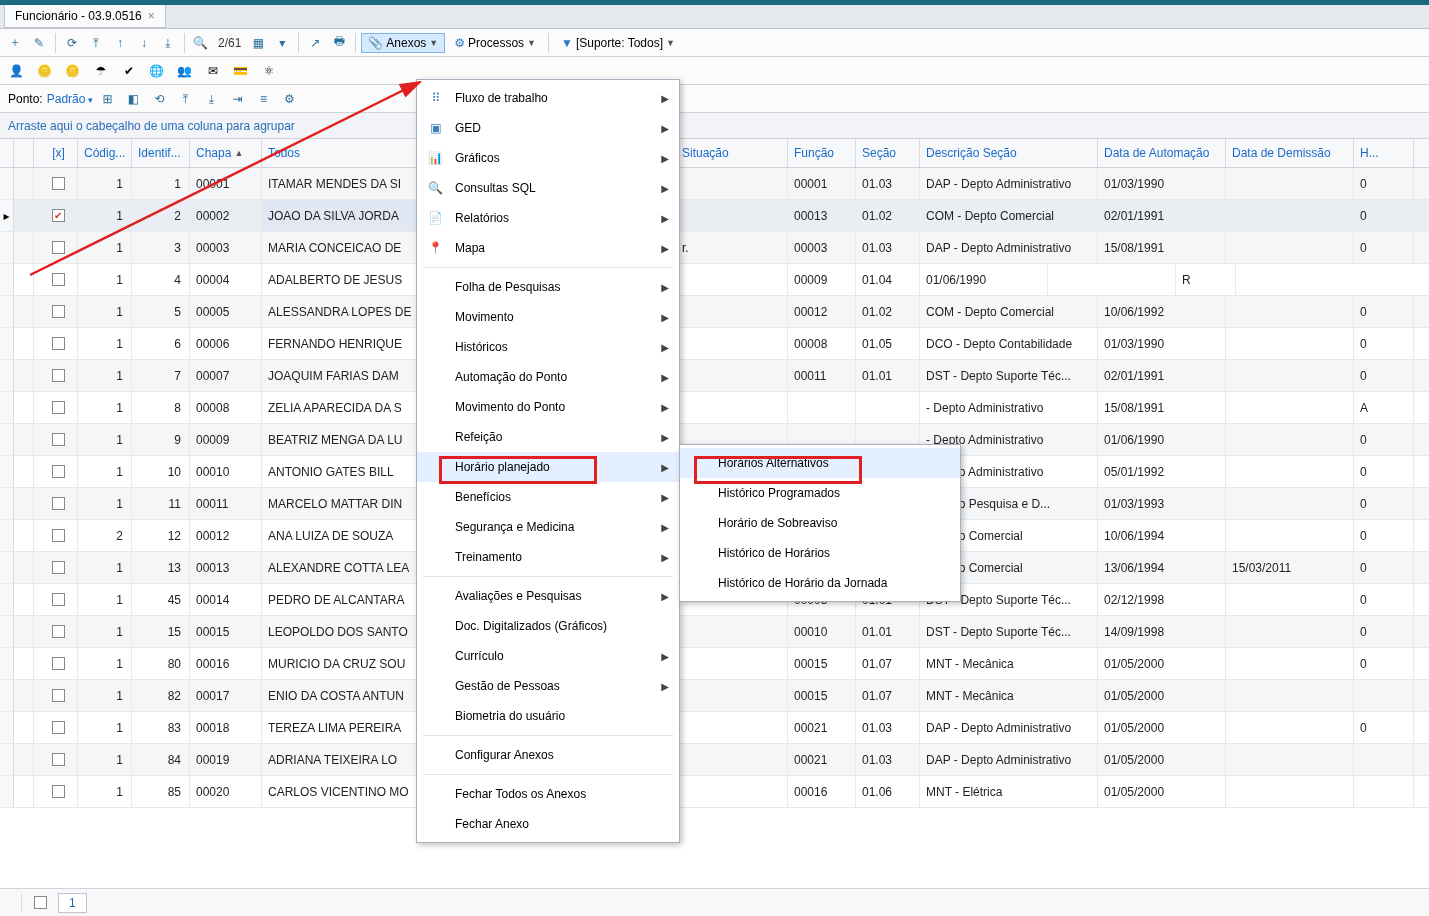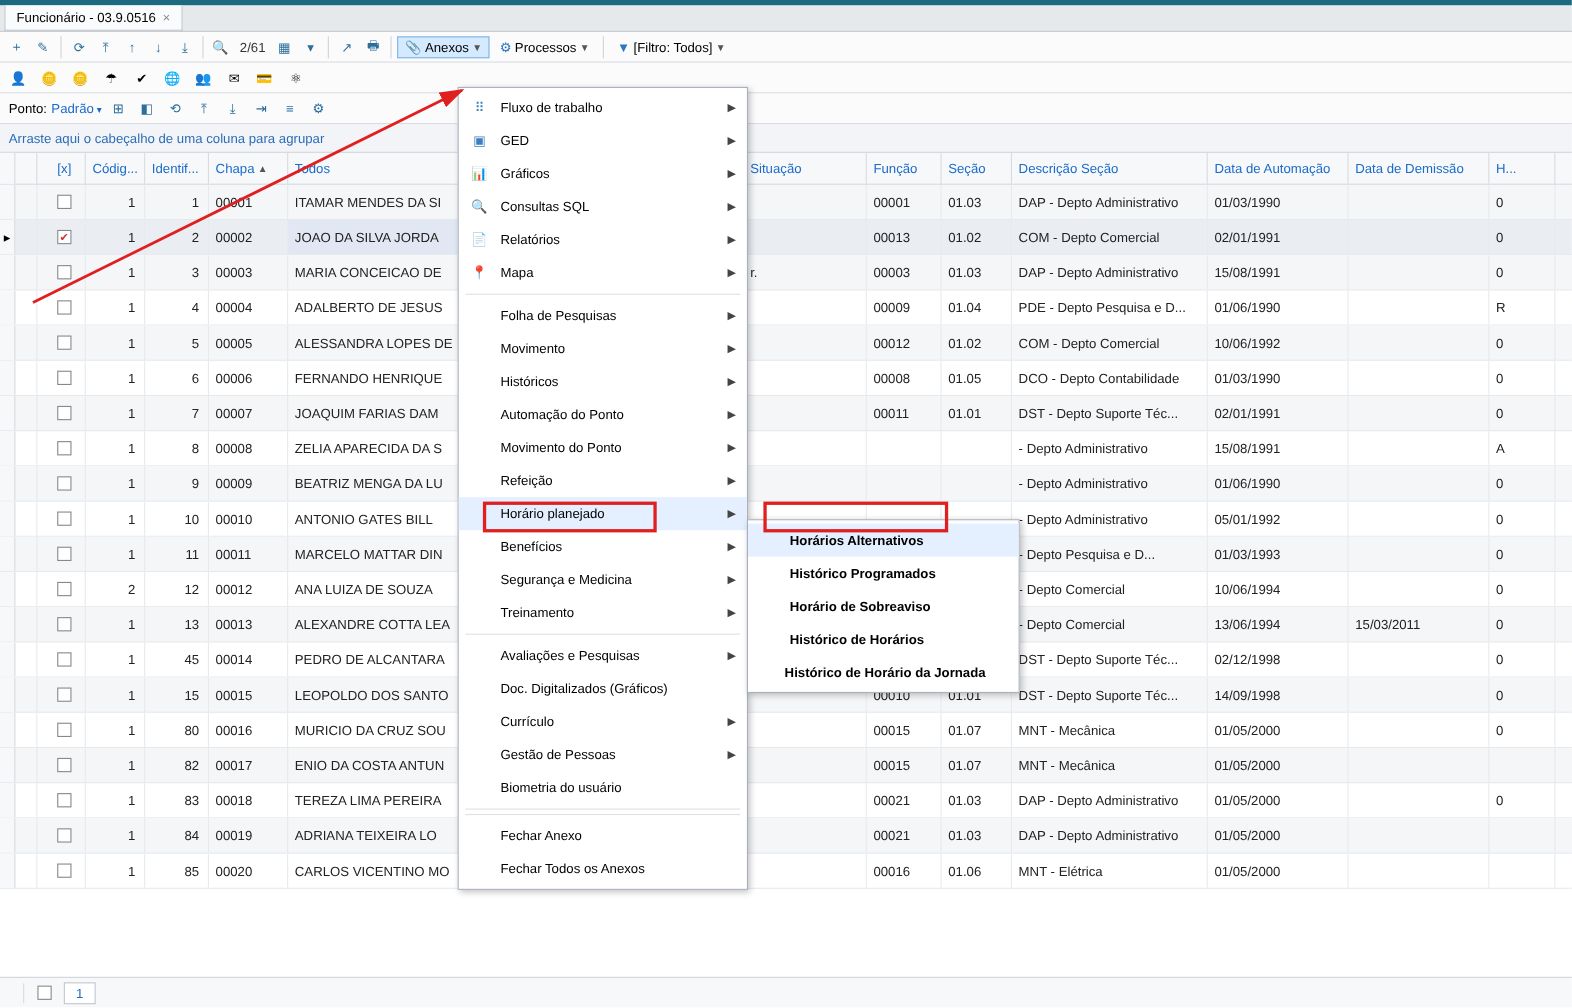--- a/index.html
+++ b/index.html
@@ -39,21 +39,21 @@
 .rowhead { width: 14px; border-right: 1px solid #d7dbe0; background: #f7f8fa; display:flex; align-items:center; justify-content:center;}
 .sortarrow { font-size: 9px; color: #555; margin-left: 3px; }
 
 .menu { position: absolute; background: #fff; border: 1px solid #a8b1bd; box-shadow: 2px 2px 6px rgba(0,0,0,0.25); padding: 3px 0; z-index: 10; }
 .mitem { display: flex; align-items: center; height: 30px; padding: 0 30px 0 10px; gap: 10px; white-space: nowrap; }
 .mitem .micon { width: 18px; display: inline-flex; justify-content: center; color: #3b7fbf; }
 .mitem .arrow { position: absolute; right: 10px; font-size: 10px; color: #444; }
 .mitem.hover { background: #e4efff; }
 .msep { height: 1px; background: #dde1e6; margin: 4px 6px; }
 .menu1 { left: 416px; top: 79px; width: 264px; }
-.menu2 { left: 679px; top: 472px; width: 248px; font-weight: bold; }
+.menu2 { left: 679px; top: 444px; width: 282px; }
 
 .redbox { position: absolute; border: 3px solid #e02020; pointer-events: none; z-index: 20; }
 .redbox.a { left: 439px; top: 456px; width: 158px; height: 28px; }
 .redbox.b { left: 694px; top: 456px; width: 168px; height: 28px; }
 
 .arrowline { position: absolute; left: 20px; top: 80px; width: 410px; height: 200px; z-index: 20; pointer-events: none; }
 
 .pager { position:absolute; bottom:0; left:0; height:28px; width:1429px; background:#f7f8fa; border-top:1px solid #d0d4d9; display:flex; align-items:center; gap:8px; padding-left:8px;}
 .page { border:1px solid #c0c5cc; background:#fff; padding:2px 10px; color:#1b6bc9;}
 </style>
@@ -93,21 +93,21 @@
     <span class="caret">▼</span>
   </span>
   <span class="dd">
     <span style="color:#2b77c0">⚙</span>
     <span>Processos</span>
     <span class="caret">▼</span>
   </span>
   <span class="sep"></span>
   <span class="dd">
     <span style="color:#2b77c0">▼</span>
-    <span>[Filtro: Todos]</span>
+    <span>[Suporte: Todos]</span>
     <span class="caret">▼</span>
   </span>
 </div>
 
 <div class="toolbar2">
   <span class="bigicon">👤</span>
   <span class="bigicon">🪙</span>
   <span class="bigicon">🪙</span>
   <span class="bigicon">☂</span>
   <span class="bigicon">✔</span>
@@ -240,21 +240,20 @@
         <div class="cell" style="width:44px;justify-content:center">
           <div class="chk"></div>
         </div>
         <div class="cell num" style="width:54px">1</div>
         <div class="cell num" style="width:58px">4</div>
         <div class="cell" style="width:72px">00004</div>
         <div class="cell" style="width:414px">ADALBERTO DE JESUS</div>
         <div class="cell" style="width:112px"></div>
         <div class="cell" style="width:68px">00009</div>
         <div class="cell" style="width:64px">01.04</div>
-        <div class="cell" style="width:178px">PDE - Depto Pesquisa e D...</div>
         <div class="cell" style="width:128px">01/06/1990</div>
         <div class="cell" style="width:128px"></div>
         <div class="cell" style="width:60px">R</div>
       </div>
       <div class="row alt">
         <div class="rowhead"></div>
         <div class="cell" style="width:20px"></div>
         <div class="cell" style="width:44px;justify-content:center">
           <div class="chk"></div>
         </div>
@@ -643,28 +642,32 @@
     <div class="mitem">
       <span class="micon"></span>
       <span>Gestão de Pessoas</span>
       <span class="arrow">▶</span>
     </div>
     <div class="mitem">
       <span class="micon"></span>
       <span>Biometria do usuário</span>
     </div>
     <div class="msep"></div>
+    <div class="mitem">
+      <span class="micon"></span>
+      <span>Configurar Anexos</span>
+    </div>
     <div class="msep"></div>
     <div class="mitem">
       <span class="micon"></span>
+      <span>Fechar Todos os Anexos</span>
+    </div>
+    <div class="mitem">
+      <span class="micon"></span>
       <span>Fechar Anexo</span>
-    </div>
-    <div class="mitem">
-      <span class="micon"></span>
-      <span>Fechar Todos os Anexos</span>
     </div>
   </div>
 <div class="menu menu2" id="menu2">
     <div class="mitem hover">
       <span class="micon"></span>
       <span>Horários Alternativos</span>
     </div>
     <div class="mitem">
       <span class="micon"></span>
       <span>Histórico Programados</span>

